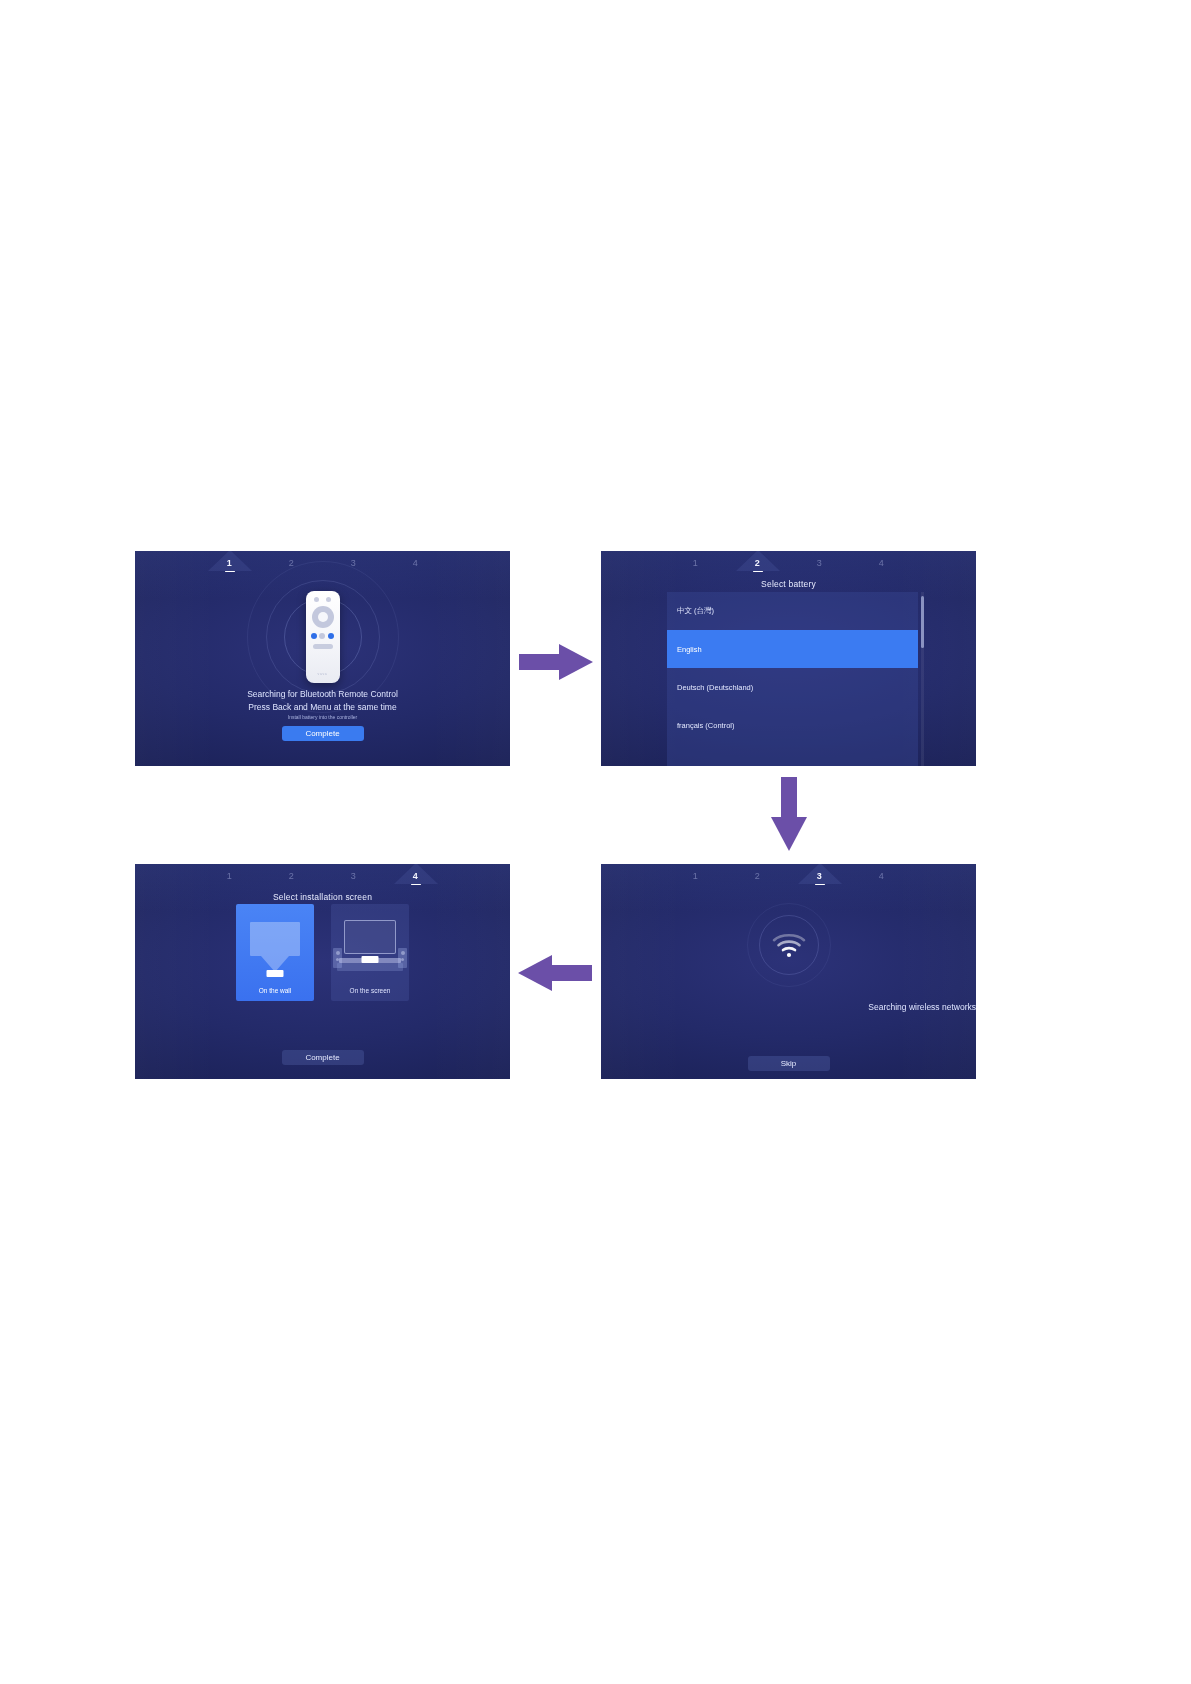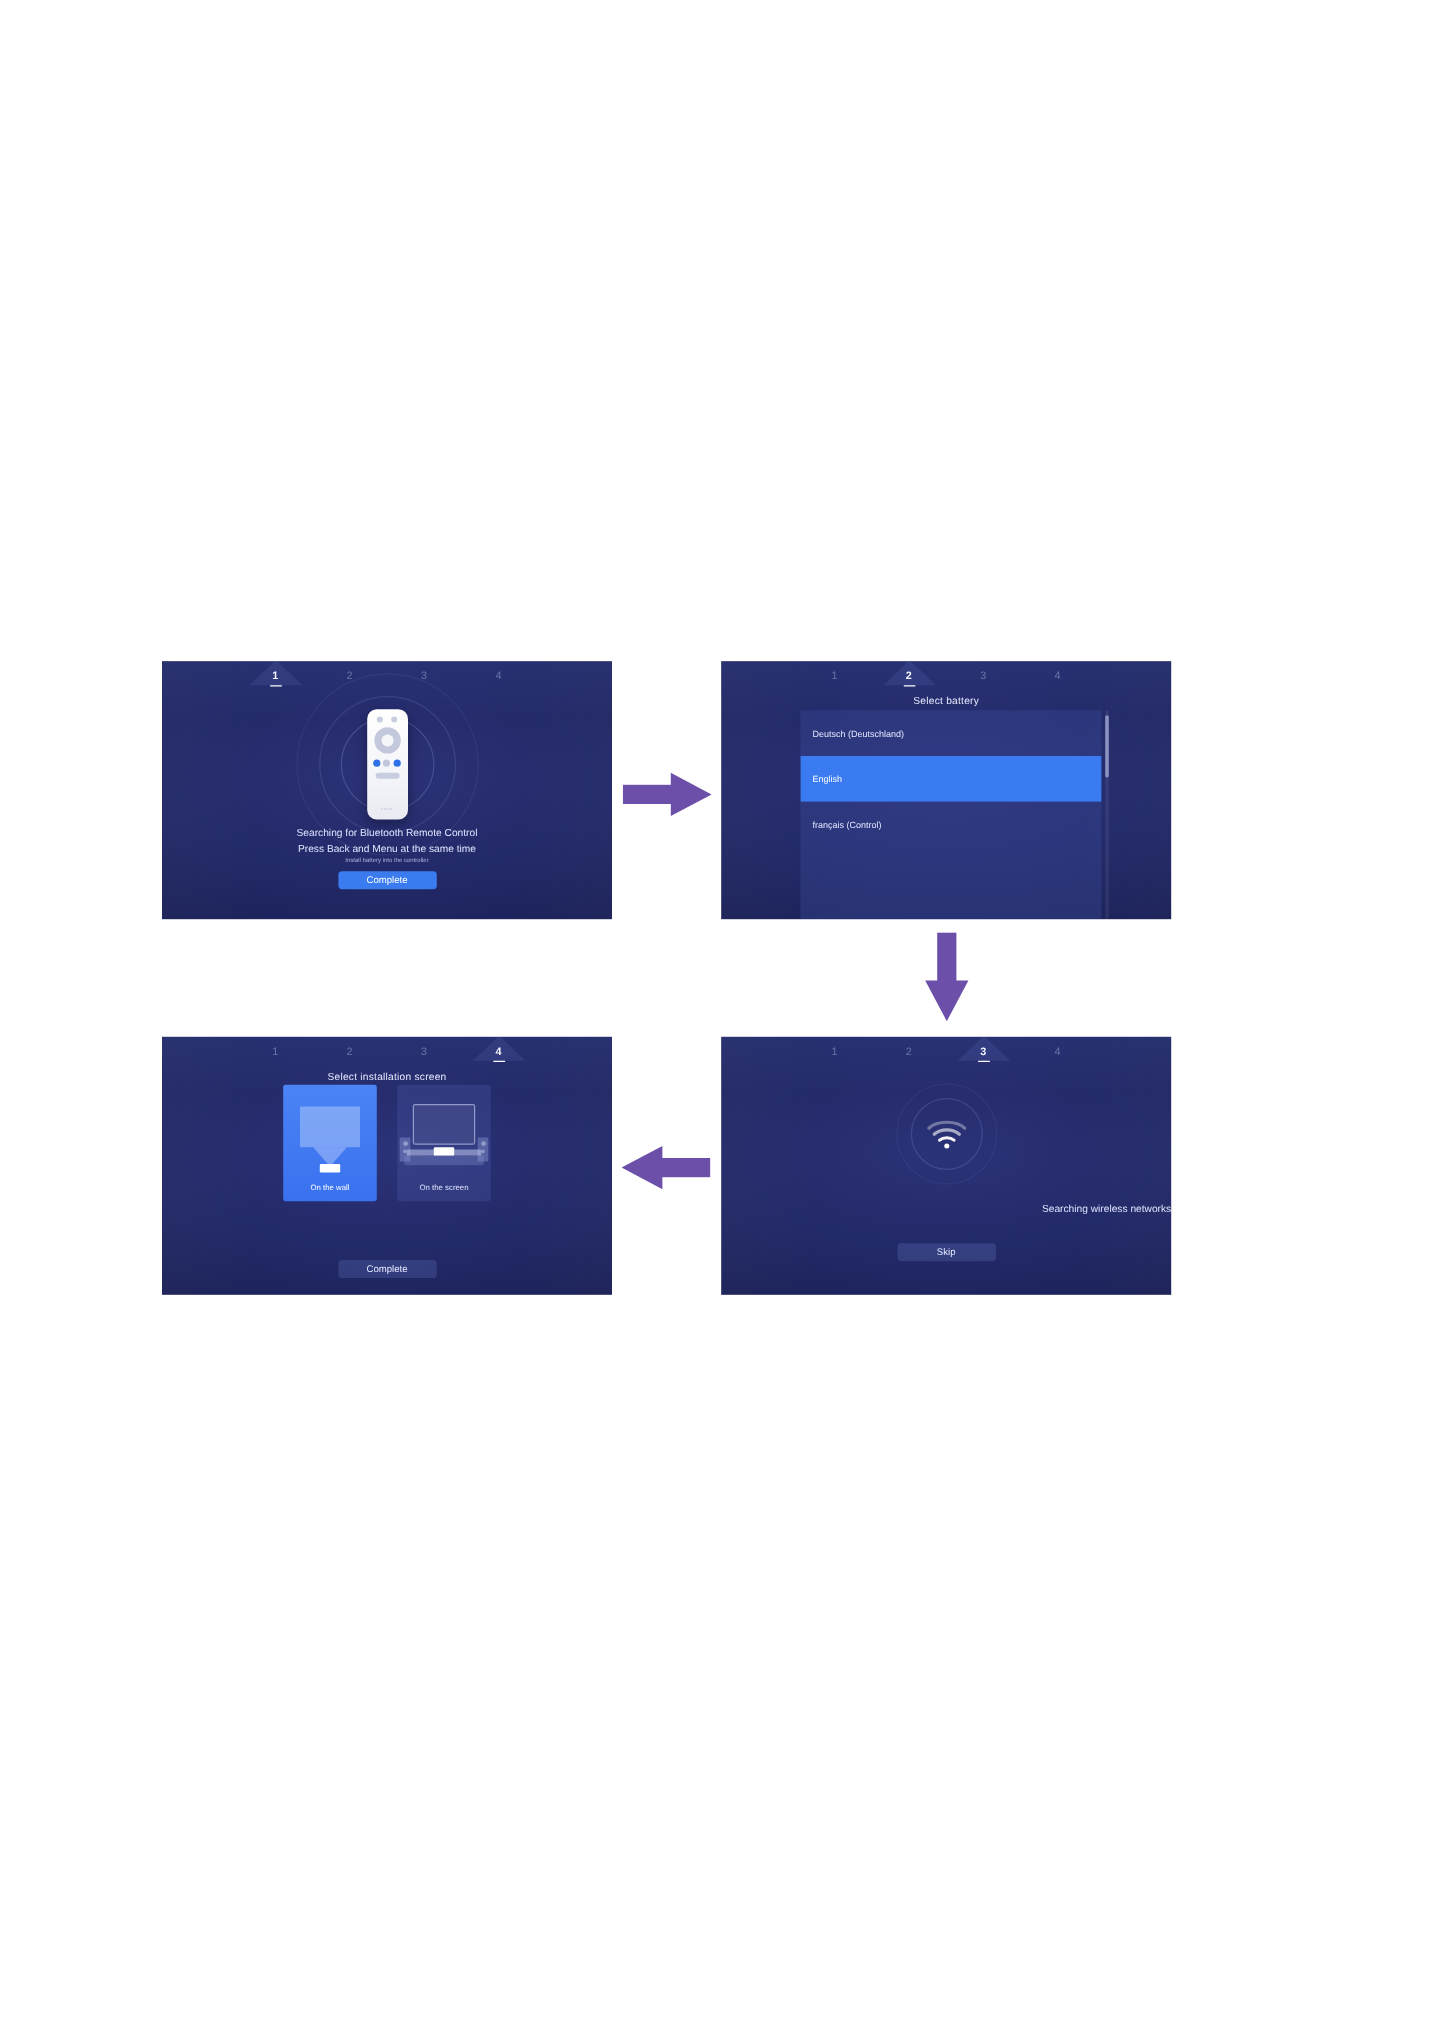--- a/index.html
+++ b/index.html
@@ -419,22 +419,23 @@
   <div class="stepper">
     <div class="step">1</div>
     <div class="step active">2</div>
     <div class="step">3</div>
     <div class="step">4</div>
   </div>
 
   <div class="panel-title">Select battery</div>
 
   <div class="lang-list">
+    <div class="lang-item">中文 (台灣)</div>
+    <div class="lang-item selected">English</div>
     <div class="lang-item">Deutsch (Deutschland)</div>
-    <div class="lang-item selected">English</div>
     <div class="lang-item">français (Control)</div>
   </div>
   <div class="scrollbar">
       <i></i>
     </div>
 </div>
 
 <div class="panel" style="left:601px; top:864px;">
 
   <div class="stepper">
@@ -450,21 +451,21 @@
         <path d="M2 8.2 C9 1.6 25 1.6 32 8.2" fill="none" stroke="#ffffff" stroke-opacity="0.34" stroke-width="2.6" stroke-linecap="round"></path>
         <path d="M6.5 13.2 C12 8.4 22 8.4 27.5 13.2" fill="none" stroke="#ffffff" stroke-opacity="0.60" stroke-width="2.6" stroke-linecap="round"></path>
         <path d="M11 18.1 C14.2 15.4 19.8 15.4 23 18.1" fill="none" stroke="#ffffff" stroke-opacity="0.95" stroke-width="2.6" stroke-linecap="round"></path>
         <circle cx="17" cy="23" r="2.1" fill="#ffffff"></circle>
       </svg>
     </div>
   </div>
 
   <div class="caption" style="top:138px; font-size:8.5px;text-align:right;">Searching wireless networks</div>
 
-  <div class="btn btn-ghost" style="top:172px;">Skip</div>
+  <div class="btn btn-ghost" style="top:192px;">Skip</div>
 </div>
 
 <div class="panel" style="left:135px; top:864px;">
 
   <div class="stepper">
     <div class="step">1</div>
     <div class="step">2</div>
     <div class="step">3</div>
     <div class="step active">4</div>
   </div>

